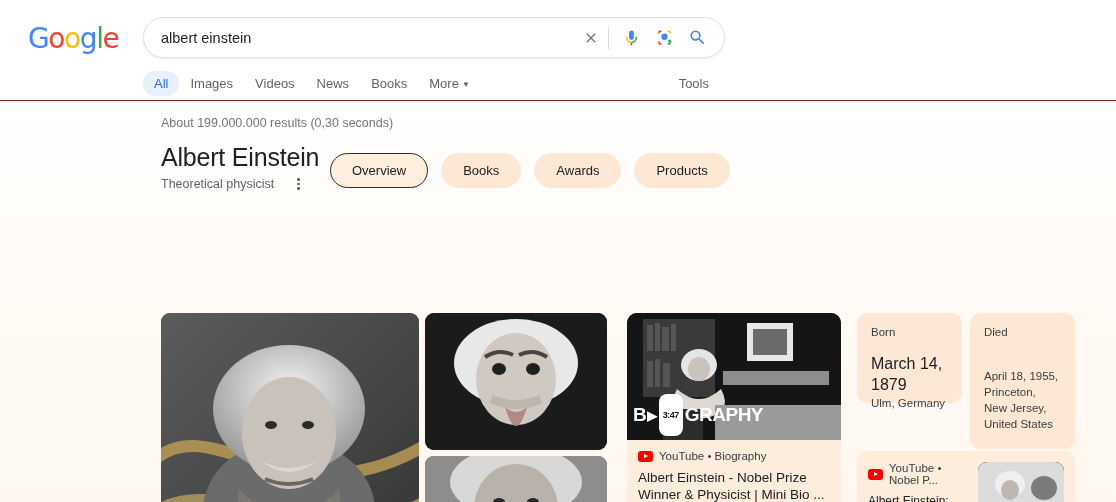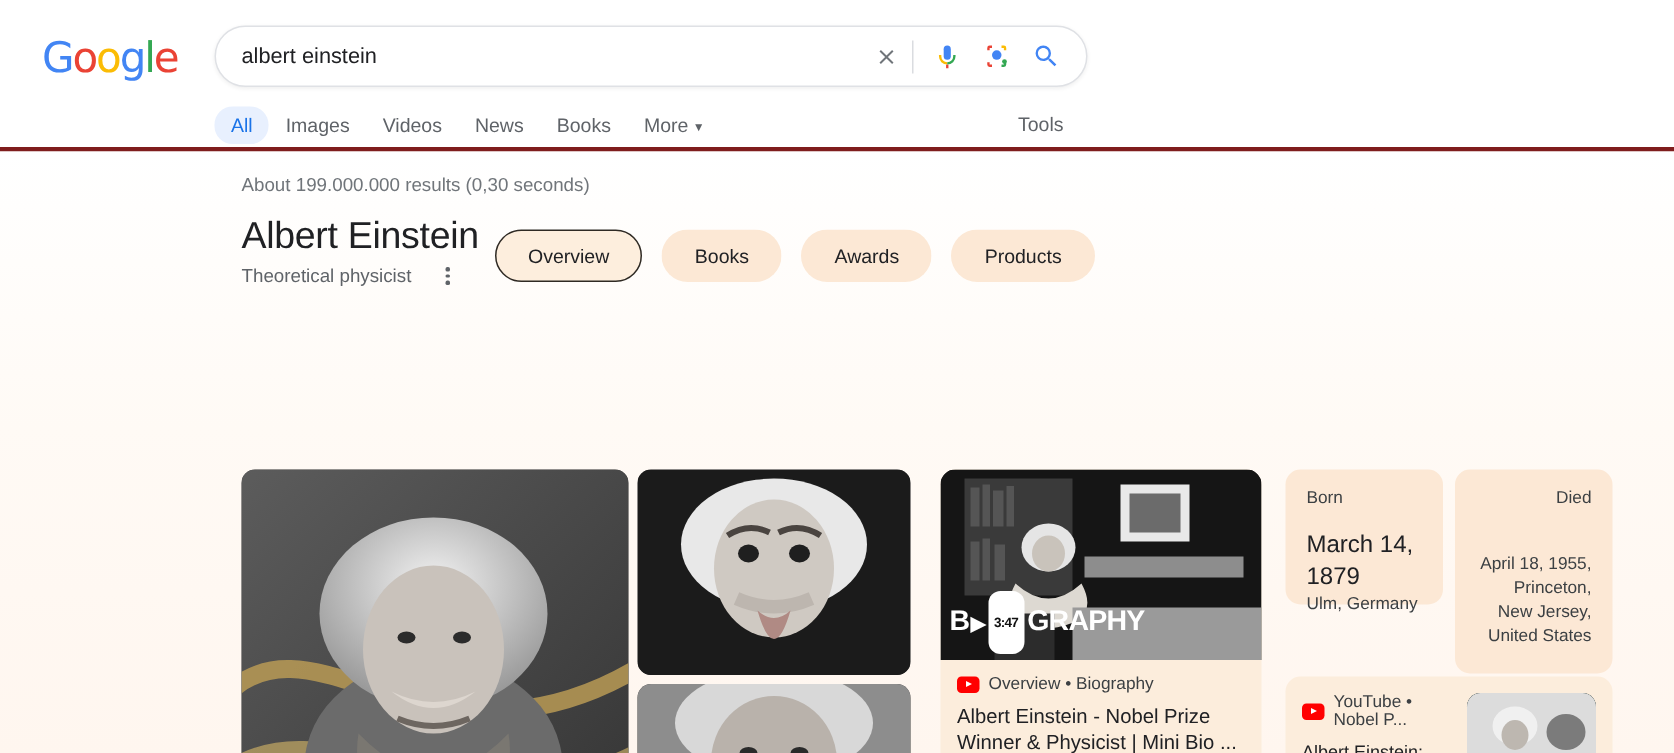--- a/index.html
+++ b/index.html
@@ -8,21 +8,21 @@
     background: #ffffff;
     font-family: "Liberation Sans", "DejaVu Sans", sans-serif;
     overflow: hidden;
   }
 
   
   .header {
     position: relative;
     height: 101px;
     background: #ffffff;
-    border-bottom: 3px solid #7f1d1d;
+    border-bottom: 1px solid #7f1d1d;
   }
   .logo {
     position: absolute; left: 28px; top: 22px;
     font-size: 28px; letter-spacing: -1.4px;
     font-family: "DejaVu Sans", sans-serif;
     font-weight: 400;
     user-select: none;
   }
   .logo span:nth-child(1){color:#4285F4}
   .logo span:nth-child(2){color:#EA4335}
@@ -152,21 +152,21 @@
   
   .factcards {
     position: absolute; left: 857px; top: 212px;
     display: flex; gap: 8px;
   }
   .fact {
     background: #fce8d5; border-radius: 10px;
     padding: 13px 14px 15px 14px;
   }
   .fact.born { width: 105px; height: 90px; }
-  .fact.died { width: 105px; height: 136px; text-align: right; }
+  .fact.died { width: 105px; height: 136px; }
   .fact-label { font-size: 11.5px; color: #3c4043; }
   .fact-big { font-size: 16px; color: #202124; line-height: 21px; margin-top: 15px; }
   .fact-small { font-size: 11.5px; color: #3c4043; line-height: 16px; }
   .fact-body { font-size: 11.5px; color: #3c4043; line-height: 16px; margin-top: 30px; }
 
   
   .vidcard2 {
     position: absolute; left: 857px; top: 350px;
     width: 218px; height: 126px;
     background: #fceddc; border-radius: 10px;
@@ -363,21 +363,21 @@
       <div class="biolabel">
         <span>B</span>
         <span style="font-size:13px">▶</span>
         <span class="durpill">3:47</span>
         <span>GRAPHY</span>
       </div>
     </div>
     <div class="vid-meta">
       <div class="src-line">
         <span class="yt-badge"></span>
-        <span>Overview • Biography</span>
+        <span>YouTube • Biography</span>
       </div>
       <div class="vid-title">Albert Einstein - Nobel Prize Winner &amp; Physicist | Mini Bio ...</div>
 
     </div>
   </div>
 
   <div class="factcards">
     <div class="fact born">
       <div class="fact-label">Born</div>
       <div class="fact-big">March 14, 1879</div>

